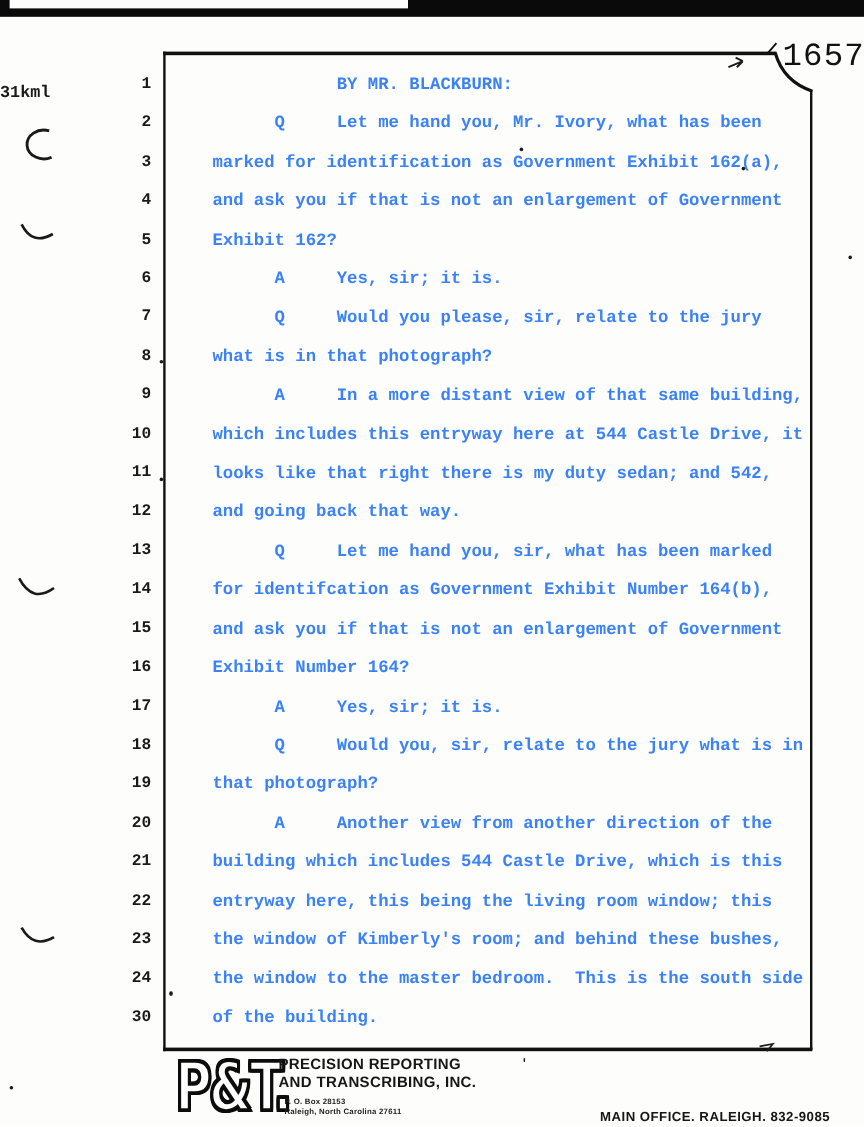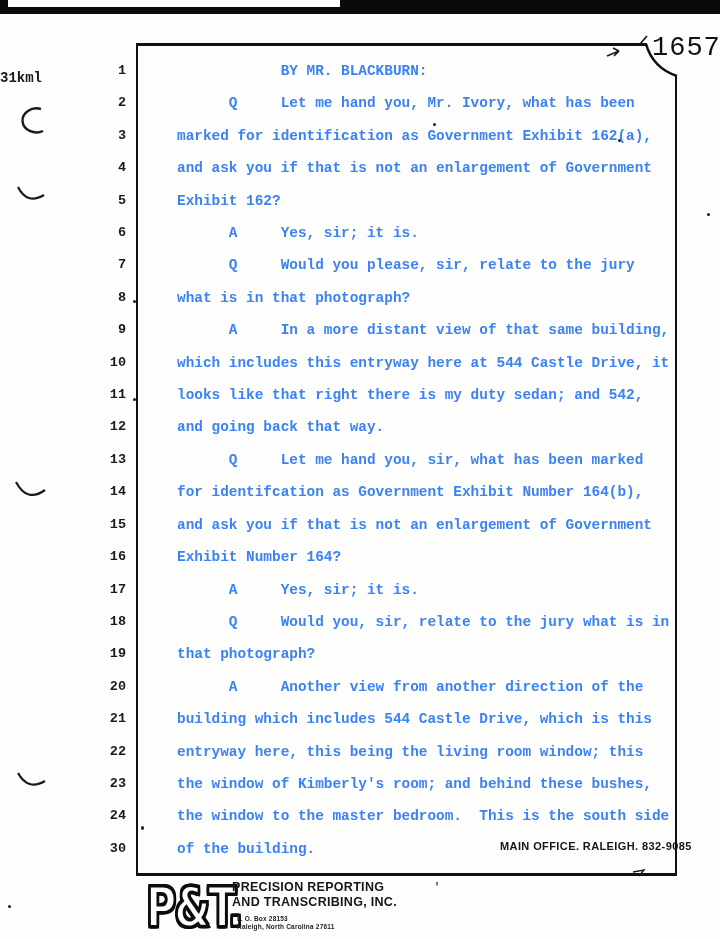--- a/index.html
+++ b/index.html
@@ -32,21 +32,21 @@
   .logo{position:absolute;left:146px;top:874px;font-family:"DejaVu Sans","Liberation Sans",sans-serif;
        font-weight:bold;font-size:56px;letter-spacing:-3px;color:#ffffff;
        transform:scaleX(0.74);transform-origin:left top;
        -webkit-text-stroke:3px #0c0c0c;
        text-shadow:2px 0 #0c0c0c,-2px 0 #0c0c0c,0 2px #0c0c0c,0 -2px #0c0c0c,
                    2px 2px #0c0c0c,-2px -2px #0c0c0c,2px -2px #0c0c0c,-2px 2px #0c0c0c;}
   .company{position:absolute;left:232px;top:880px;font-family:"Liberation Sans","DejaVu Sans",sans-serif;
        font-weight:bold;font-size:12.5px;line-height:15px;letter-spacing:.3px;color:#161616;}
   .address{position:absolute;left:237px;top:915px;font-family:"Liberation Sans","DejaVu Sans",sans-serif;
        font-weight:bold;font-size:6.5px;line-height:8px;letter-spacing:.2px;color:#222;}
-  .main-office{position:absolute;left:500px;top:840px;font-family:"Liberation Sans","DejaVu Sans",sans-serif;
+  .main-office{position:absolute;left:500px;top:925px;font-family:"Liberation Sans","DejaVu Sans",sans-serif;
        font-weight:bold;font-size:11px;letter-spacing:.4px;color:#161616;}
   .offices{position:absolute;left:524px;top:895px;font-family:"Liberation Sans","DejaVu Sans",sans-serif;
        font-weight:bold;font-size:11px;line-height:14px;letter-spacing:.3px;color:#161616;}
   .offices .city{display:inline-block;width:76px;}
   .speck{position:absolute;background:#1a1a1a;border-radius:50%;}
   .tickmark{position:absolute;font-size:10px;color:#1a1a1a;font-weight:bold;}
 </style>
 </head>
 <body>
 

